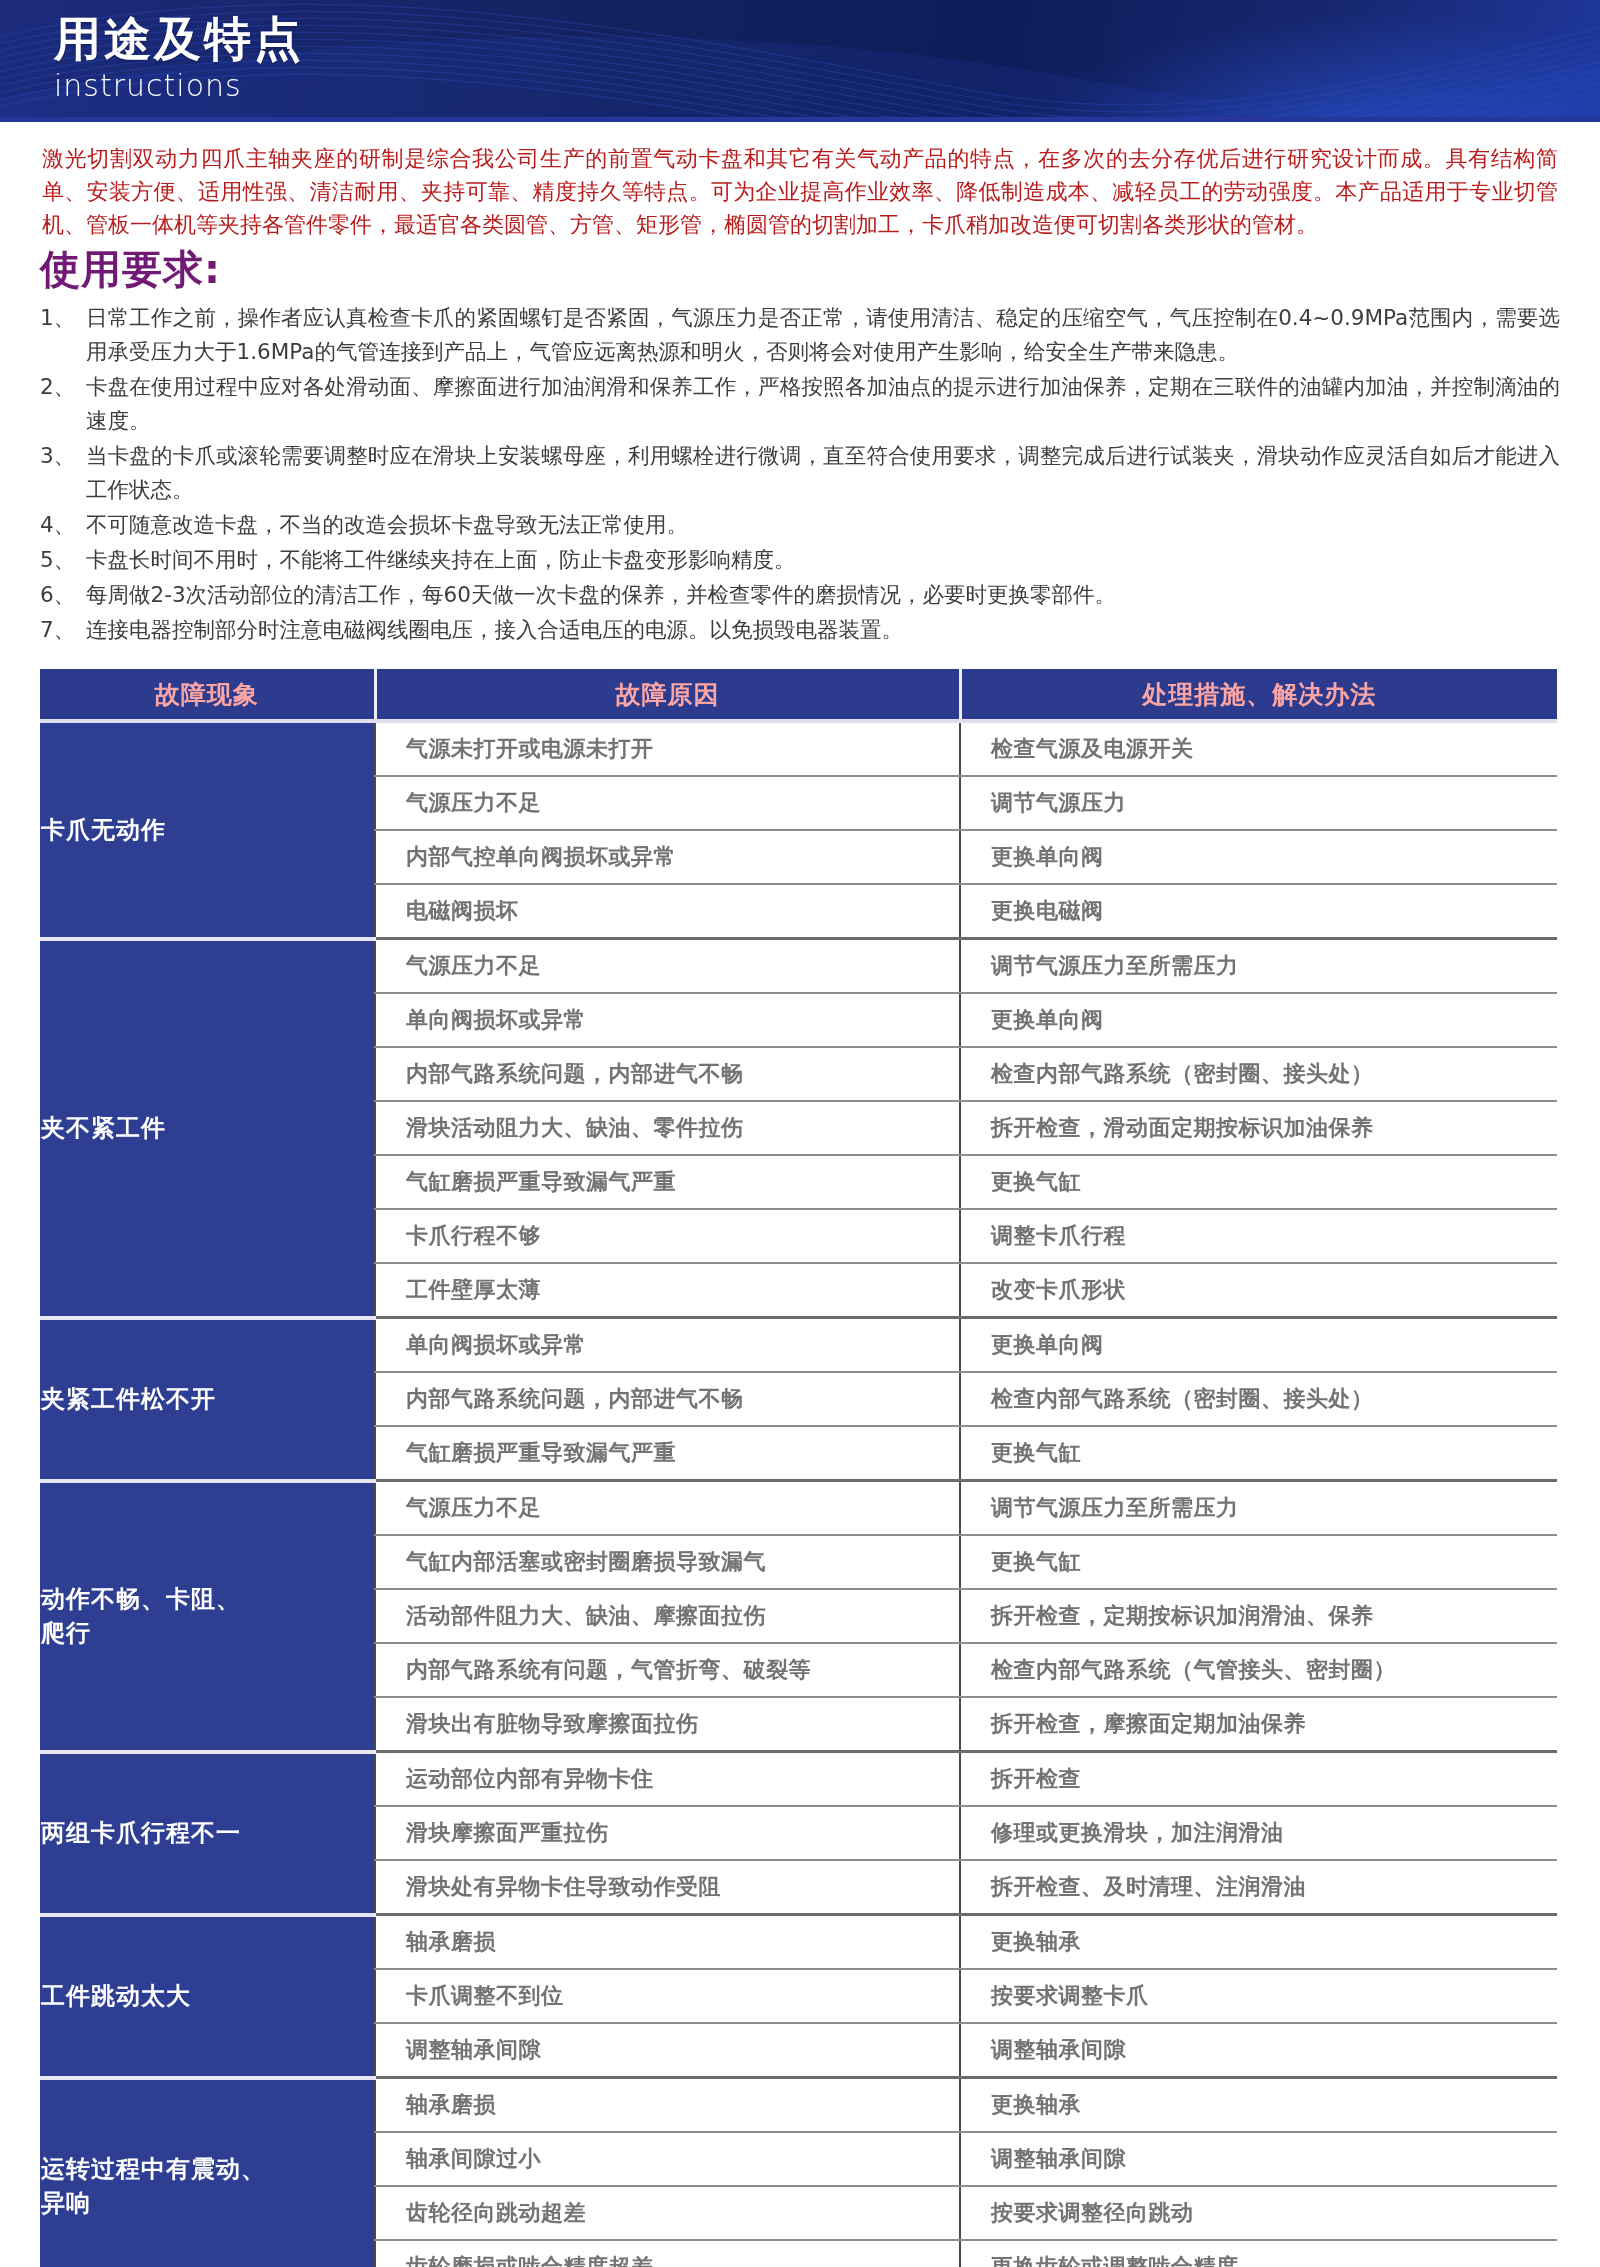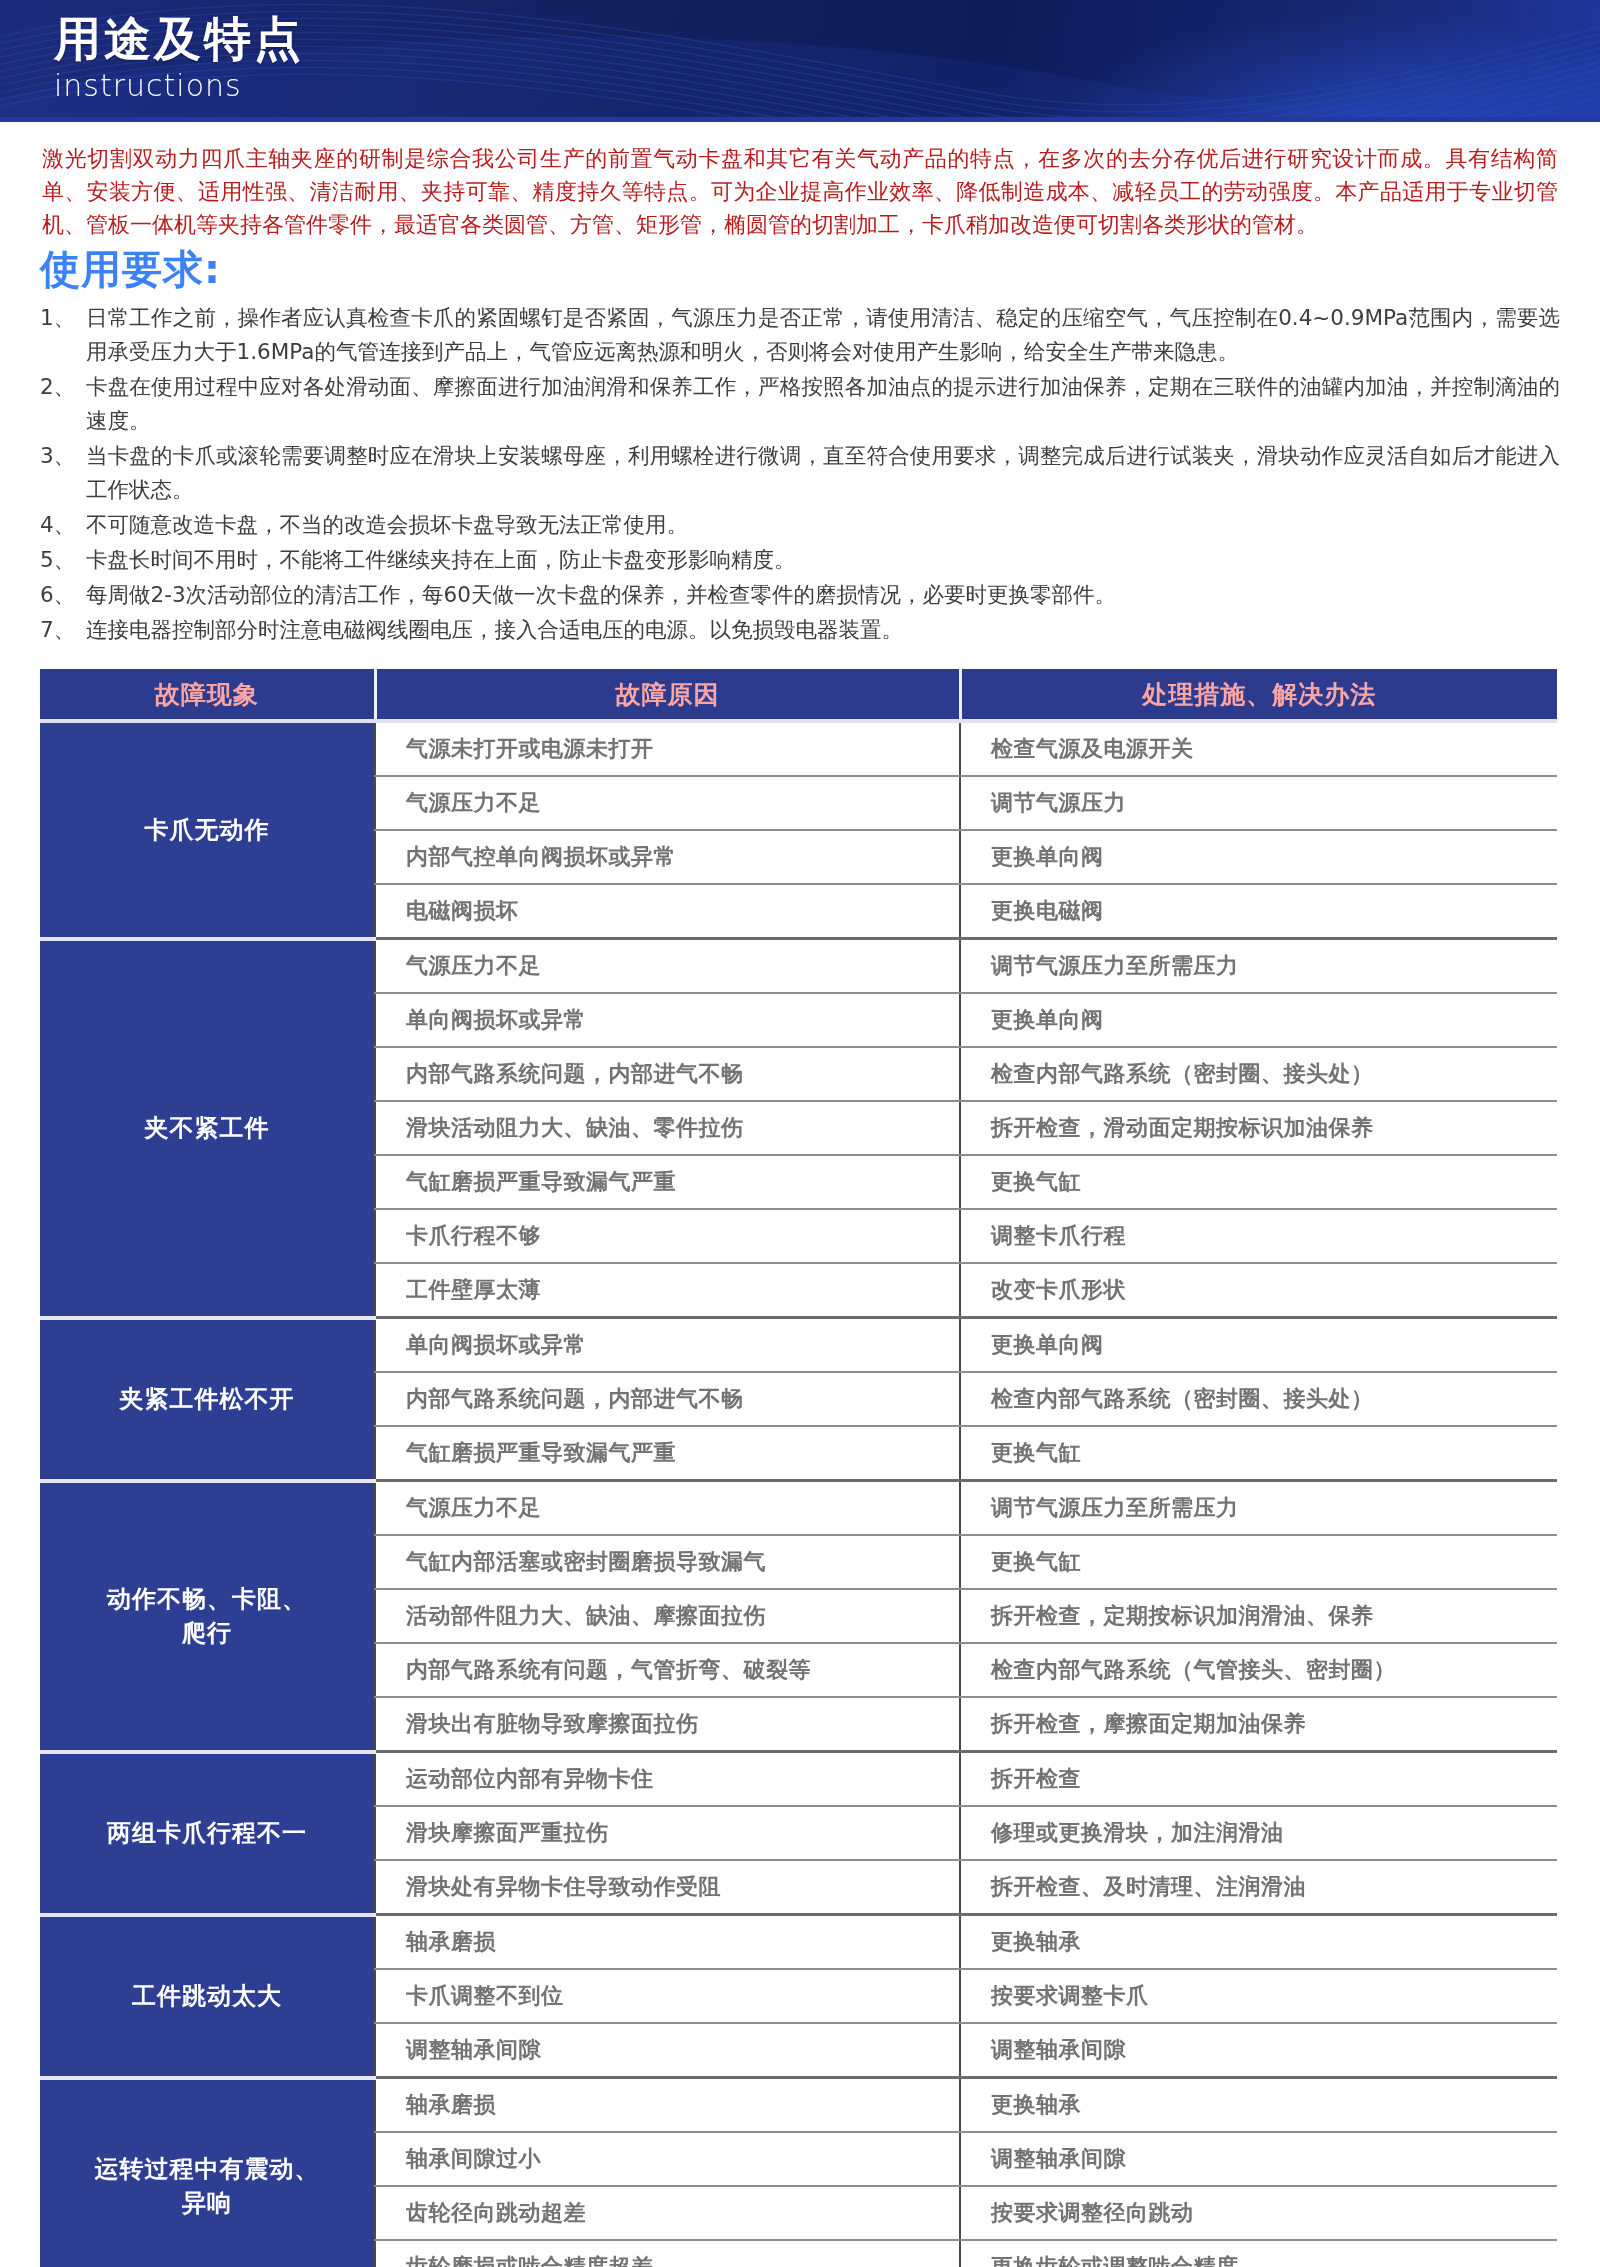--- a/index.html
+++ b/index.html
@@ -57,21 +57,21 @@
     line-height: 33px;
     color: #b91c1c;
     text-align: justify;
   }
 
   .req-heading {
     margin: 2px 0 8px 0;
     font-size: 40px;
     line-height: 48px;
     font-weight: 800;
-    color: #3b82f6;
+    color: #701a75;
     letter-spacing: 1px;
   }
 
   .req-list {
     list-style: none;
     margin: 0;
     padding: 0;
     font-size: 21.5px;
     line-height: 34px;
     color: #3d3d3d;
@@ -104,21 +104,20 @@
   }
   .fault-table thead th + th { border-left: 3px solid #eef0f8; }
 
   .fault-table tbody td { vertical-align: middle; }
 
   td.group {
     background: #2e3f93;
     color: #ffffff;
     font-size: 24px;
     font-weight: 600;
-    text-align: center;
     line-height: 34px;
     white-space: pre-line;
     border-bottom: 4px solid #e6e7f0;
     letter-spacing: 1px;
   }
   td.cause, td.solution {
     background: #ffffff;
     color: #737373;
     font-size: 22px;
     font-weight: 600;

